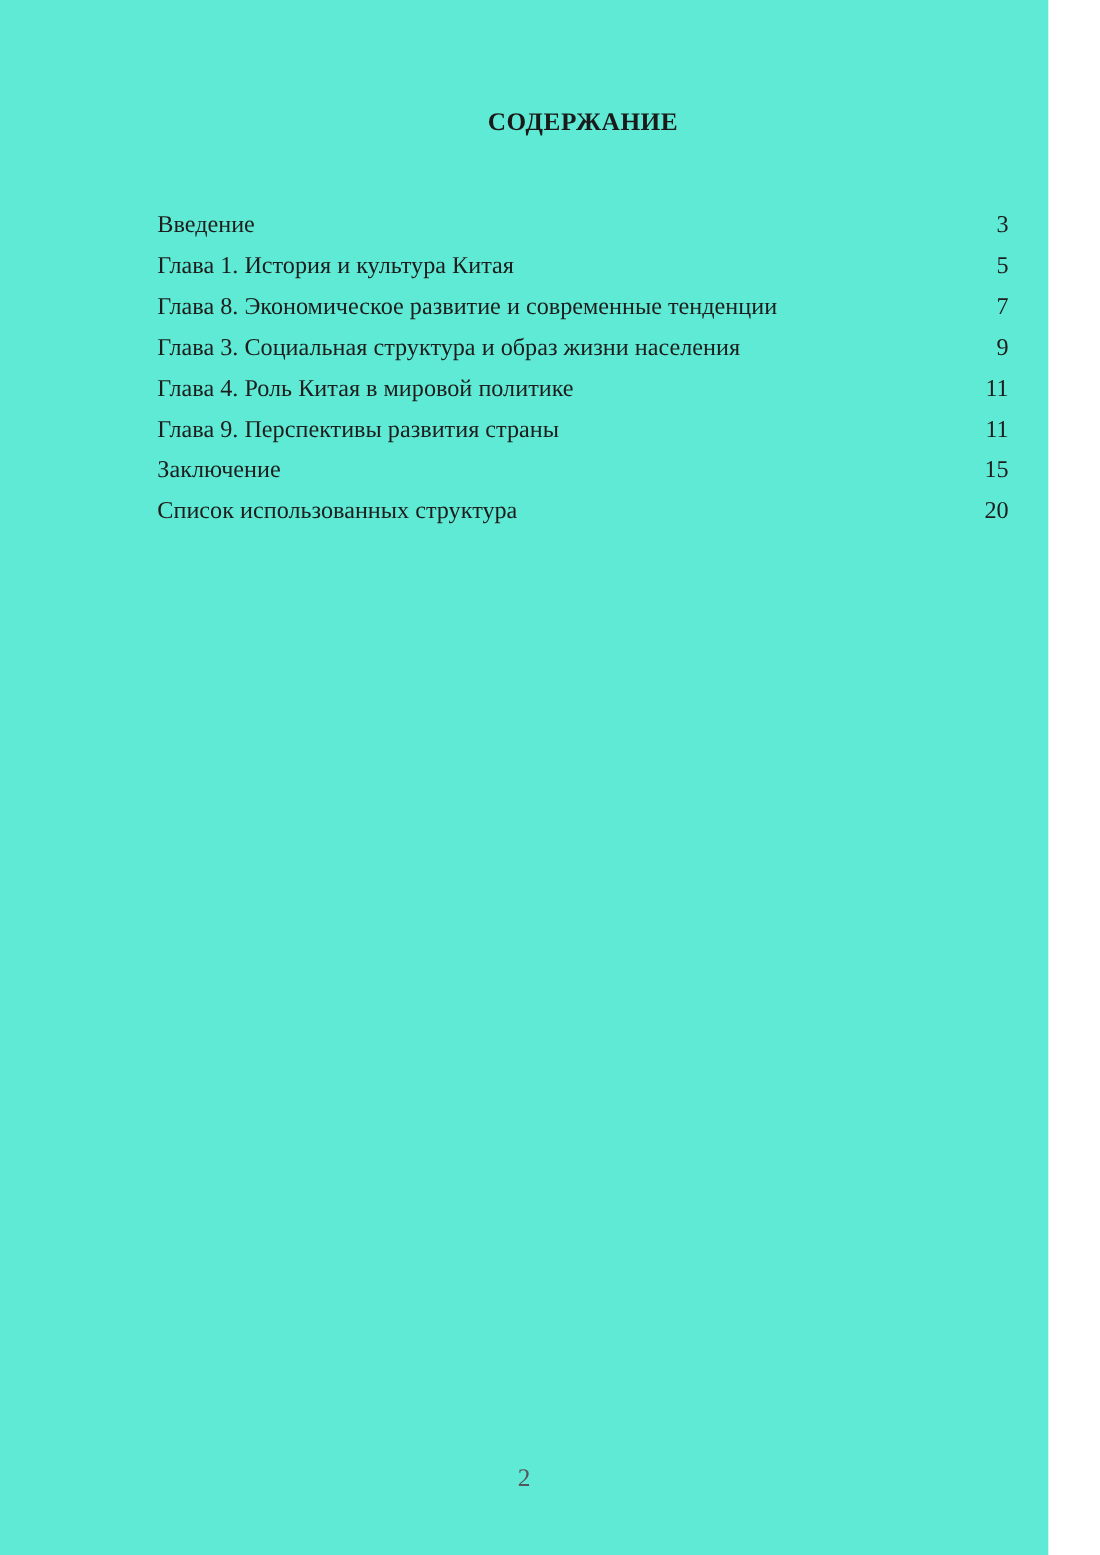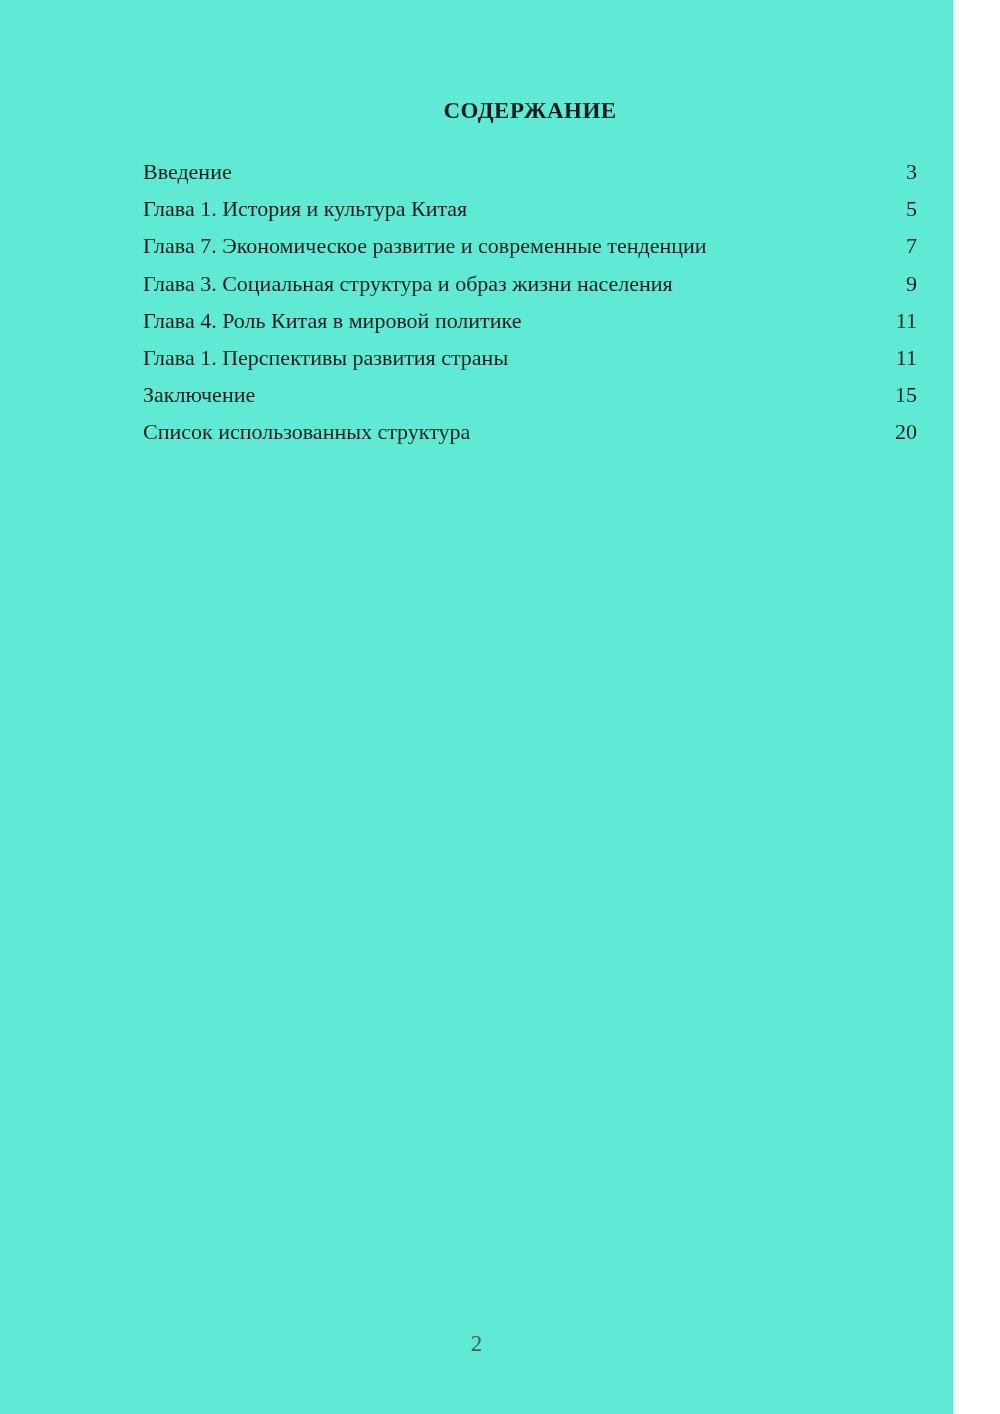--- a/index.html
+++ b/index.html
@@ -25,21 +25,21 @@
   .doc-title {
     margin: 0;
     font-size: 23px;
     font-weight: bold;
     line-height: 28px;
     text-align: center;
     letter-spacing: 0.5px;
     color: #1a1a1a;
   }
   .toc {
-    margin-top: 28px;
+    margin-top: 60px;
   }
   .toc-row {
     display: flex;
     justify-content: space-between;
     align-items: baseline;
     font-size: 22px;
     line-height: 37.2px;
   }
   .toc-label {
     white-space: nowrap;
@@ -69,33 +69,33 @@
     <div class="toc">
       <div class="toc-row">
         <span class="toc-label">Введение</span>
         <span class="toc-page">3</span>
       </div>
       <div class="toc-row">
         <span class="toc-label">Глава 1. История и культура Китая</span>
         <span class="toc-page">5</span>
       </div>
       <div class="toc-row">
-        <span class="toc-label">Глава 7. Экономическое развитие и современные тенденции</span>
+        <span class="toc-label">Глава 8. Экономическое развитие и современные тенденции</span>
         <span class="toc-page">7</span>
       </div>
       <div class="toc-row">
         <span class="toc-label">Глава 3. Социальная структура и образ жизни населения</span>
         <span class="toc-page">9</span>
       </div>
       <div class="toc-row">
         <span class="toc-label">Глава 4. Роль Китая в мировой политике</span>
         <span class="toc-page">11</span>
       </div>
       <div class="toc-row">
-        <span class="toc-label">Глава 1. Перспективы развития страны</span>
+        <span class="toc-label">Глава 9. Перспективы развития страны</span>
         <span class="toc-page">11</span>
       </div>
       <div class="toc-row">
         <span class="toc-label">Заключение</span>
         <span class="toc-page">15</span>
       </div>
       <div class="toc-row">
         <span class="toc-label">Список использованных структура</span>
         <span class="toc-page">20</span>
       </div>

